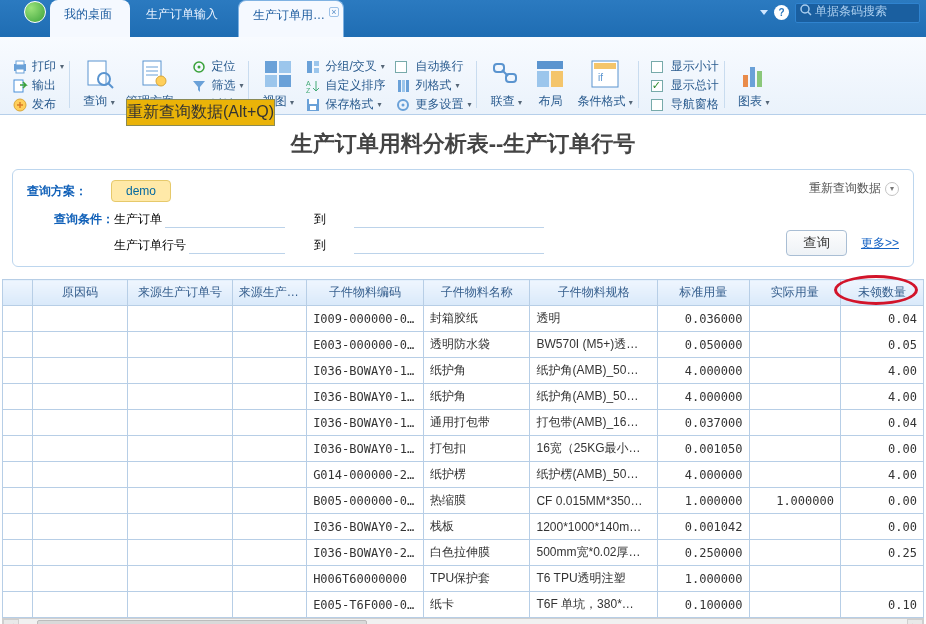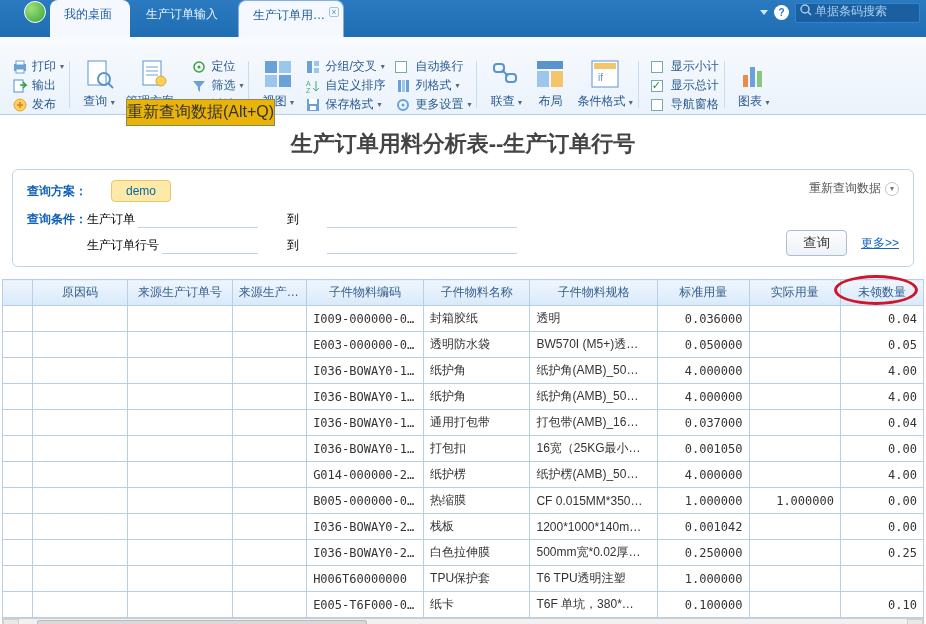--- a/index.html
+++ b/index.html
@@ -109,21 +109,21 @@
     padding:10px 14px 12px;position:relative;background:#fff;
   }
   .qrow{display:flex;align-items:center;gap:24px;margin-bottom:8px;}
   .qlabel{color:#1060b8;font-weight:bold;width:60px;}
   .demo-pill{
     background:#ffe9a8;border:1px solid #e6c96b;border-radius:4px;
     padding:3px 14px;color:#0369a1;
   }
   .more-q{position:absolute;right:14px;top:10px;color:#555;display:flex;align-items:center;gap:4px;}
   .circ-dd{width:14px;height:14px;border:1px solid #c4c4c4;border-radius:50%;display:inline-flex;align-items:center;justify-content:center;font-size:8px;color:#777;}
-  .cond-grid{display:grid;grid-template-columns:60px 200px 40px 200px;row-gap:8px;align-items:center;}
+  .cond-grid{display:grid;grid-template-columns:60px 200px 40px 200px;row-gap:8px;align-items:center;margin-left:27px;}
   .uline{border:none;border-bottom:1px solid #bcd3ea;height:18px;outline:none;font-size:12px;width:190px;}
   .qactions{position:absolute;right:14px;bottom:10px;display:flex;align-items:center;gap:14px;}
   .btn{
     background:linear-gradient(#fdfdfd,#eef2f6);border:1px solid #a9bed4;border-radius:4px;
     padding:3px 16px;color:#333;
   }
   .morelink{color:#1462c4;text-decoration:underline;}
   
   .grid-wrap{margin:12px 2px 0;position:relative;border-radius:7px;}
   table.grid{

